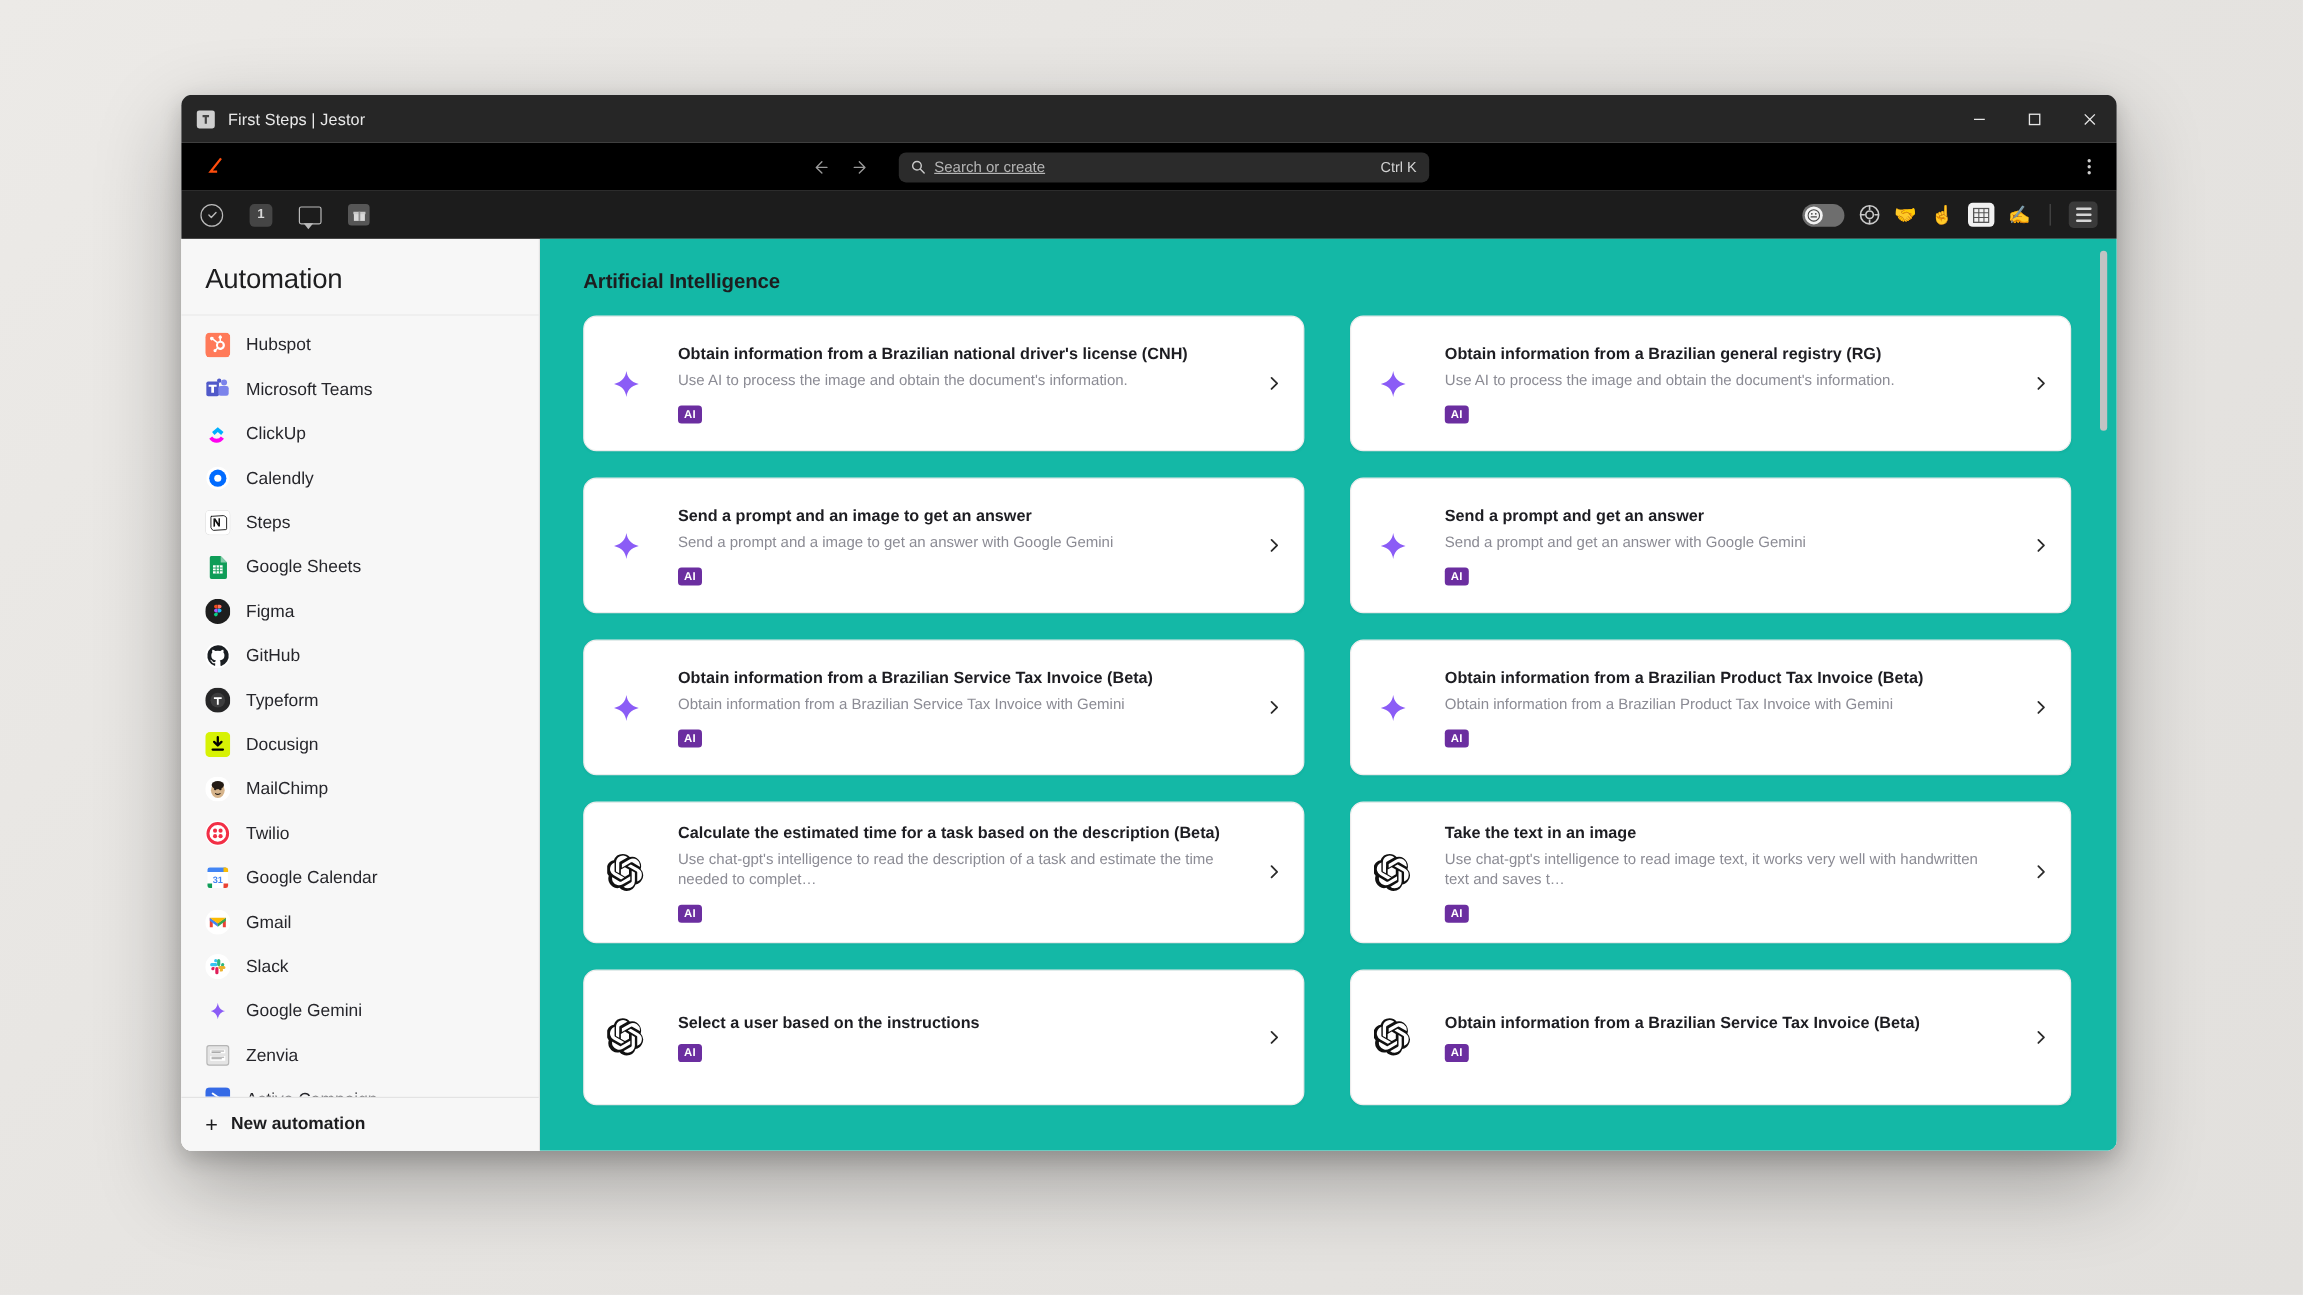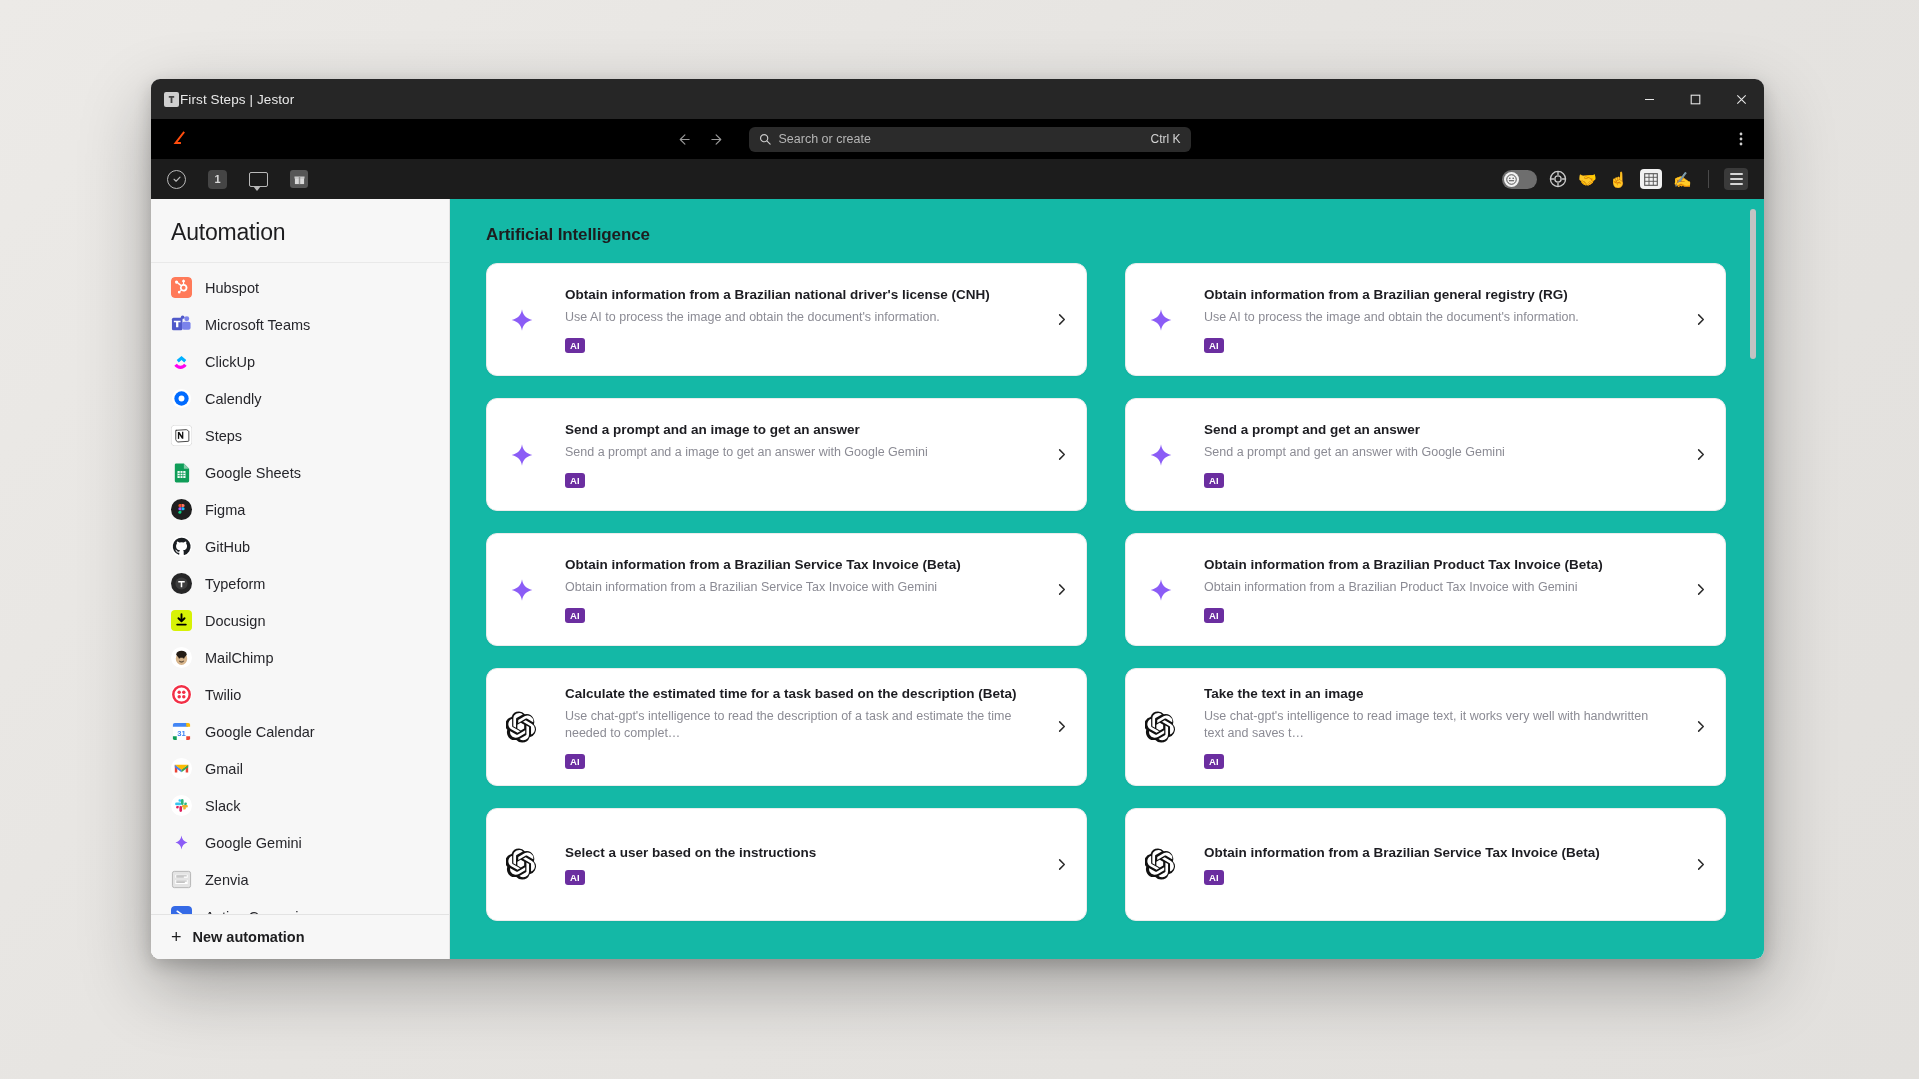--- a/index.html
+++ b/index.html
@@ -31,21 +31,21 @@
     display: flex; align-items: center; padding-left: 13px;
     position: relative;
   }
   .tb-appicon {
     width: 15px; height: 15px; border-radius: 2px;
     background: #cfcfcf; color:#3b3b3b;
     display:flex; align-items:center; justify-content:center;
     font-size: 10px; line-height:1;
   }
   .tb-title {
-    color: #e9e9e9; font-size: 13.5px; margin-left: 1px;
+    color: #e9e9e9; font-size: 13.5px; margin-left: 11px;
     letter-spacing: .1px; white-space: nowrap;
   }
   .winctrls { position: absolute; right: 0; top: 0; height: 40px; display: flex; }
   .winctrl {
     width: 46px; height: 40px; display: flex; align-items: center; justify-content: center;
     color: #e6e6e6;
   }
 
   
   .appbar {
@@ -60,21 +60,21 @@
     position: absolute; left: 50%; transform: translateX(-50%);
     display: flex; align-items: center; gap: 8px; margin-left: -257px;
   }
   .navarrow { width: 26px; height: 26px; display:flex; align-items:center; justify-content:center; color:#9a9a9a; }
   .searchbox {
     position: absolute; left: 50%; transform: translateX(-50%);
     width: 442px; height: 25px; border-radius: 6px;
     background: #2b2b2b; display: flex; align-items: center;
     padding: 0 10px; gap: 8px; margin-left: 12px;
   }
-  .searchbox .sph { color: #b5b5b5; font-size: 12.5px; flex: 1; }
+  .searchbox .sph { color: #b5b5b5; font-size: 12.5px; flex: 1; text-decoration: underline; }
   .searchbox .kbd { color: #d3d3d3; font-size: 12px; }
   .kebab {
     position: absolute; right: 12px; width: 22px; height: 26px;
     display:flex; align-items:center; justify-content:center; color:#cfcfcf;
     font-size: 16px; letter-spacing: .5px;
   }
 
   
   .toolbar {
     flex: 0 0 40px; height: 40px; background: #1c1c1c;

